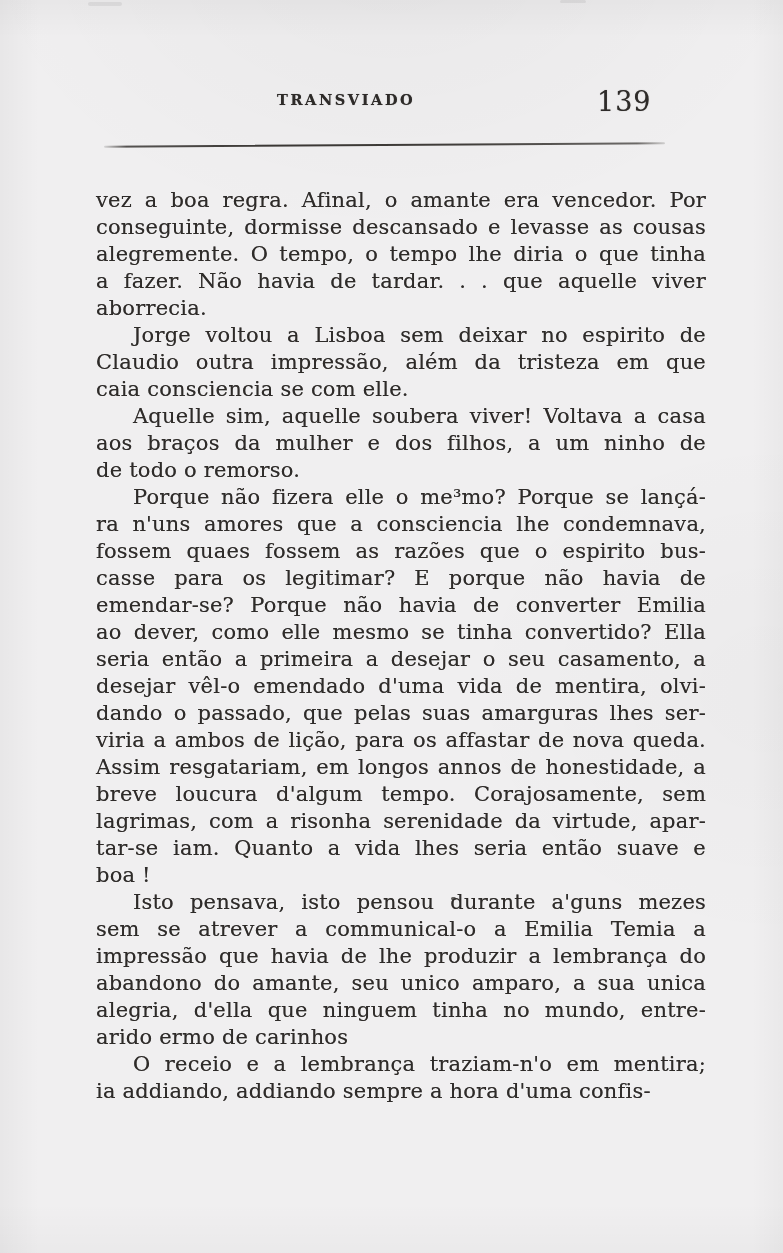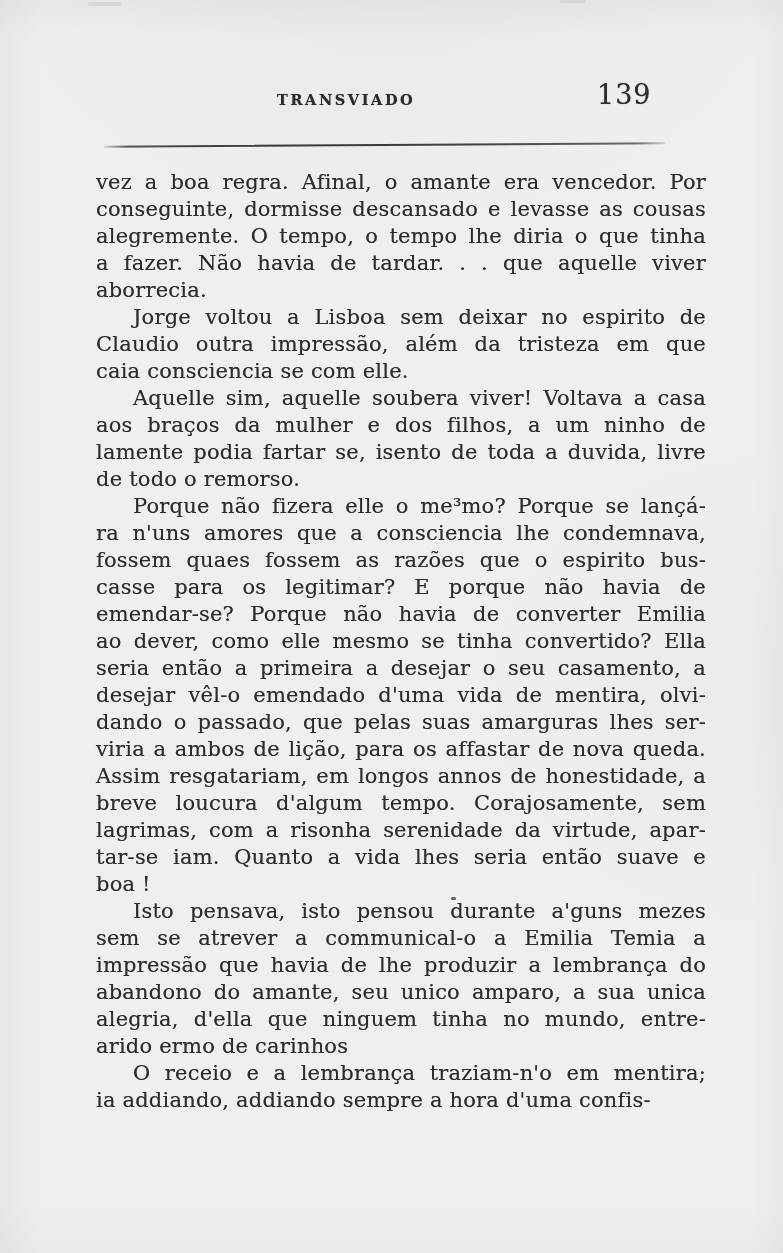--- a/index.html
+++ b/index.html
@@ -25,21 +25,21 @@
     font-size: 14.5px;
     font-weight: 700;
     letter-spacing: 2.6px;
     color: var(--ink, #2e2b29);
     text-shadow: 0 0 0.7px rgba(46,43,41,0.65);
     white-space: nowrap;
     text-align: right;
   }
   .page-number {
     position: absolute;
-    left: 597px; top: 79px;
+    left: 597px; top: 86px;
     font-size: 27px;
     letter-spacing: 1px;
     color: var(--ink, #2e2b29);
     text-shadow: 0 0 0.8px rgba(46,43,41,0.55);
   }
   .rule {
     position: absolute;
     left: 104px; top: 144px;
     width: 561px; height: 2px;
     transform: rotate(-0.35deg);
@@ -47,21 +47,21 @@
       rgba(70,68,66,0.15) 0%,
       rgba(58,55,53,0.85) 4%,
       #3a3734 30%,
       #413e3b 65%,
       rgba(64,61,58,0.75) 95%,
       rgba(80,77,74,0.2) 100%);
     border-radius: 1px;
   }
   .body-text {
     position: absolute;
-    left: 96px; top: 169px;
+    left: 96px; top: 187px;
     width: 610px;
     font-size: 21px;
     letter-spacing: 0.2px;
     text-shadow: 0 0 0.6px rgba(46,43,41,0.55);
   }
   .paragraph { margin: 0; }
   .line {
     height: 27px;
     line-height: 27px;
     white-space: normal;
@@ -108,21 +108,20 @@
         <div class="line last">aborrecia.</div>
       </div>
       <div class="paragraph">
         <div class="line indent">Jorge voltou a Lisboa sem deixar no espirito de</div>
         <div class="line">Claudio outra impressão, além da tristeza em que</div>
         <div class="line last">caia consciencia se com elle.</div>
       </div>
       <div class="paragraph">
         <div class="line indent">Aquelle sim, aquelle soubera viver! Voltava a casa</div>
         <div class="line">aos braços da mulher e dos filhos, a um ninho de</div>
-        <div class="line">lamente podia fartar se, isento de toda a duvida, livre</div>
         <div class="line last">de todo o remorso.</div>
       </div>
       <div class="paragraph">
         <div class="line indent">Porque não fizera elle o me³mo? Porque se lançá-</div>
         <div class="line">ra n'uns amores que a consciencia lhe condemnava,</div>
         <div class="line">fossem quaes fossem as razões que o espirito bus-</div>
         <div class="line">casse para os legitimar? E porque não havia de</div>
         <div class="line">emendar-se? Porque não havia de converter Emilia</div>
         <div class="line">ao dever, como elle mesmo se tinha convertido? Ella</div>
         <div class="line">seria então a primeira a desejar o seu casamento, a</div>

